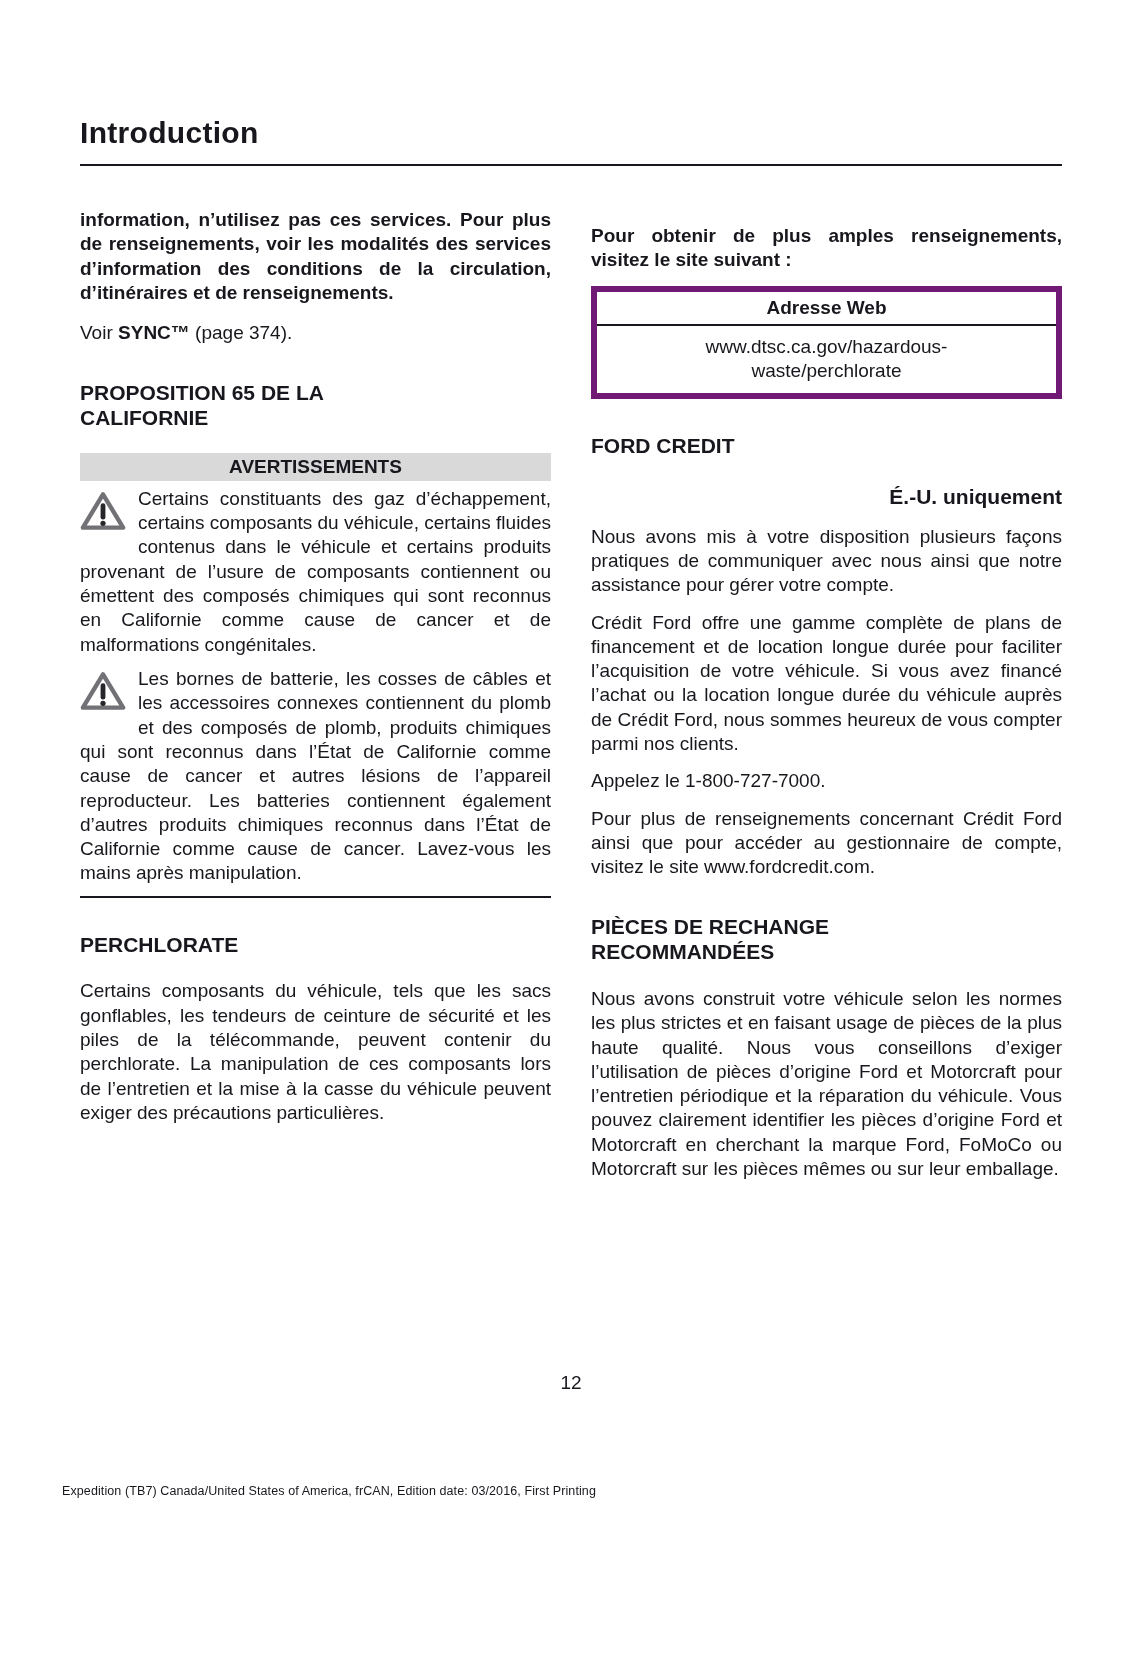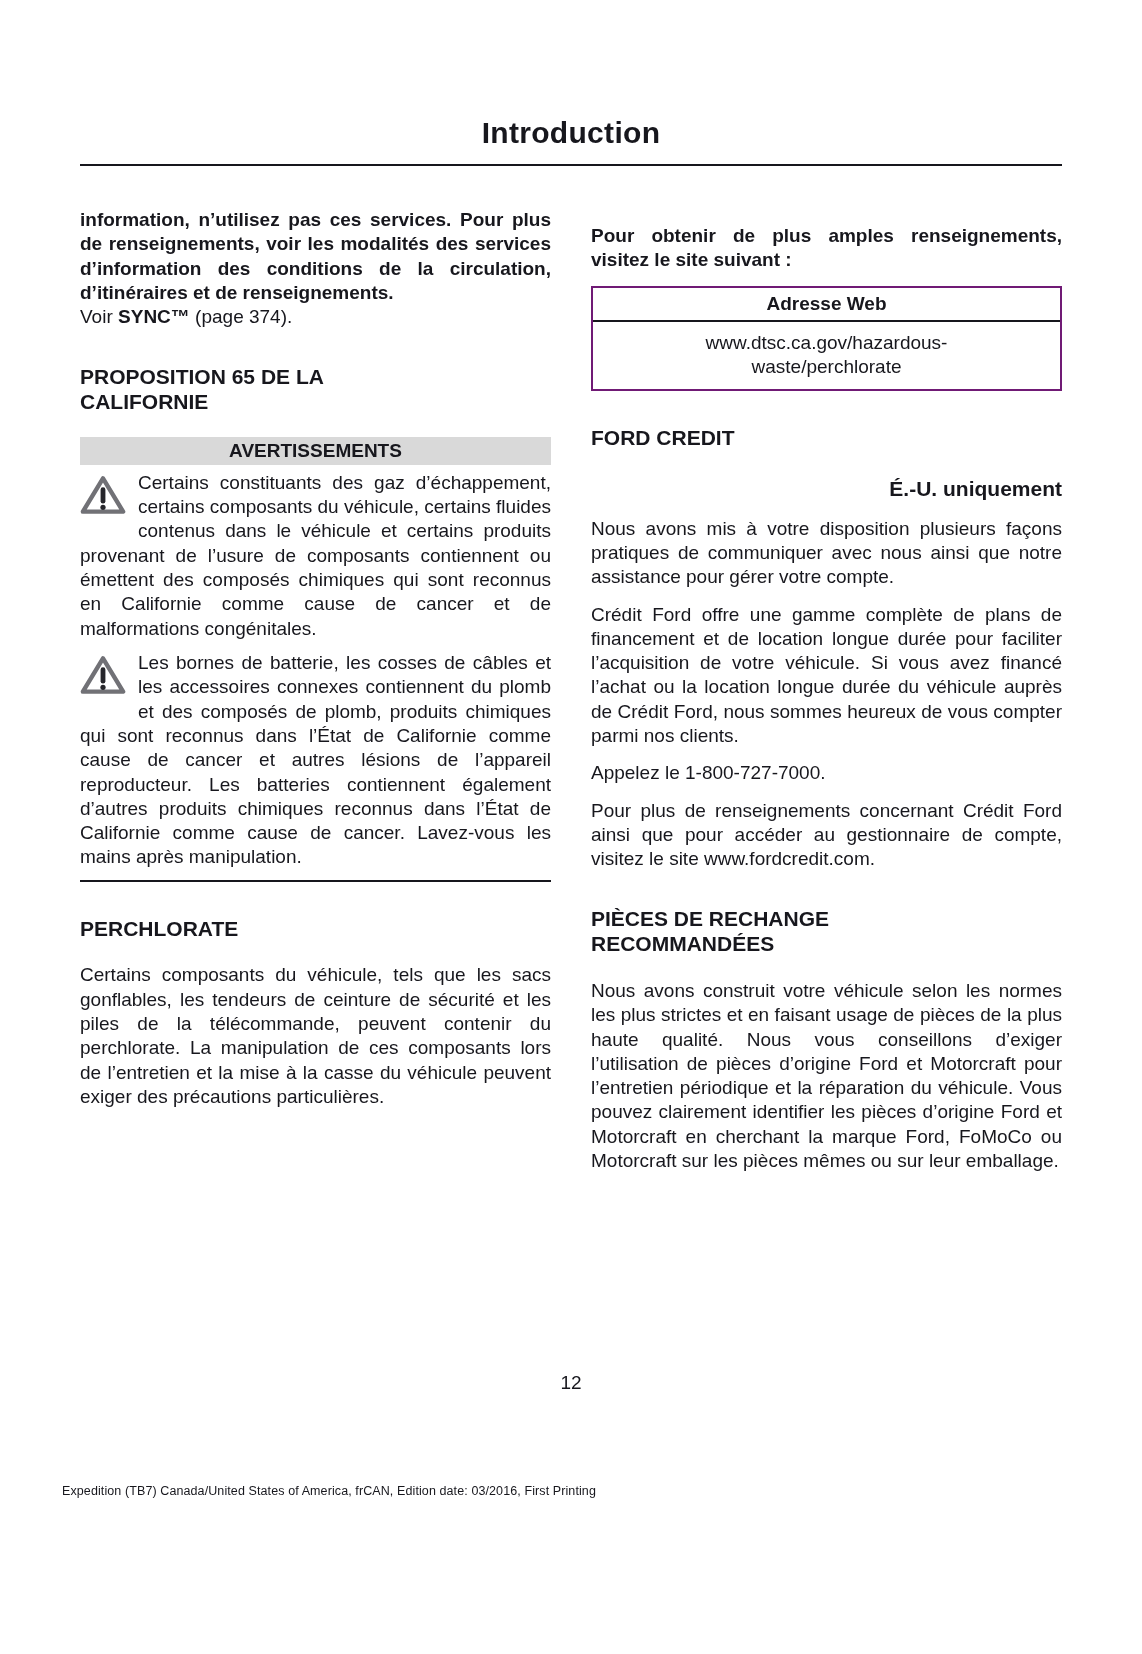--- a/index.html
+++ b/index.html
@@ -14,21 +14,20 @@
     margin: 0 auto;
     background: #ffffff;
     color: #17171d;
     font-family: "Liberation Sans", "DejaVu Sans", sans-serif;
     box-sizing: border-box;
     padding: 116px 80px 0 80px;
     overflow: hidden;
   }
   .doc-title {
     margin: 0;
-    text-align: center;
     font-size: 30px;
     font-weight: 700;
     letter-spacing: 0.3px;
   }
   .title-rule {
     height: 0;
     border-top: 2px solid #17171d;
     margin: 14px 0 42px 0;
   }
   .columns {
@@ -39,21 +38,21 @@
     flex: 1 1 0;
     min-width: 0;
   }
   p {
     margin: 0 0 13px 0;
     font-size: 19px;
     line-height: 1.28;
     text-align: justify;
   }
   .bold { font-weight: 700; }
-  .lead { margin-bottom: 0; }
+  .lead { margin-bottom: 16px; }
   .mt-sm { margin-top: 16px; }
   .h2 {
     font-size: 21px;
     font-weight: 700;
     line-height: 1.22;
     margin: 34px 0 22px 0;
     text-align: left;
     white-space: pre-line;
   }
   .h3 {
@@ -77,21 +76,21 @@
     width: 48px;
     height: 62px;
     margin-right: 10px;
   }
   .warn-icon svg { display: block; margin-top: 3px; }
   .warn-rule {
     border-top: 2px solid #17171d;
     margin: 4px 0 0 0;
   }
   .web-table {
-    border: 2px solid #701a75;
+    border: 6px solid #701a75;
     margin: 10px 0 6px 0;
   }
   .web-table-header {
     font-weight: 700;
     text-align: center;
     font-size: 19px;
     padding: 5px 4px;
     border-bottom: 2px solid #17171d;
   }
   .web-table-value {

